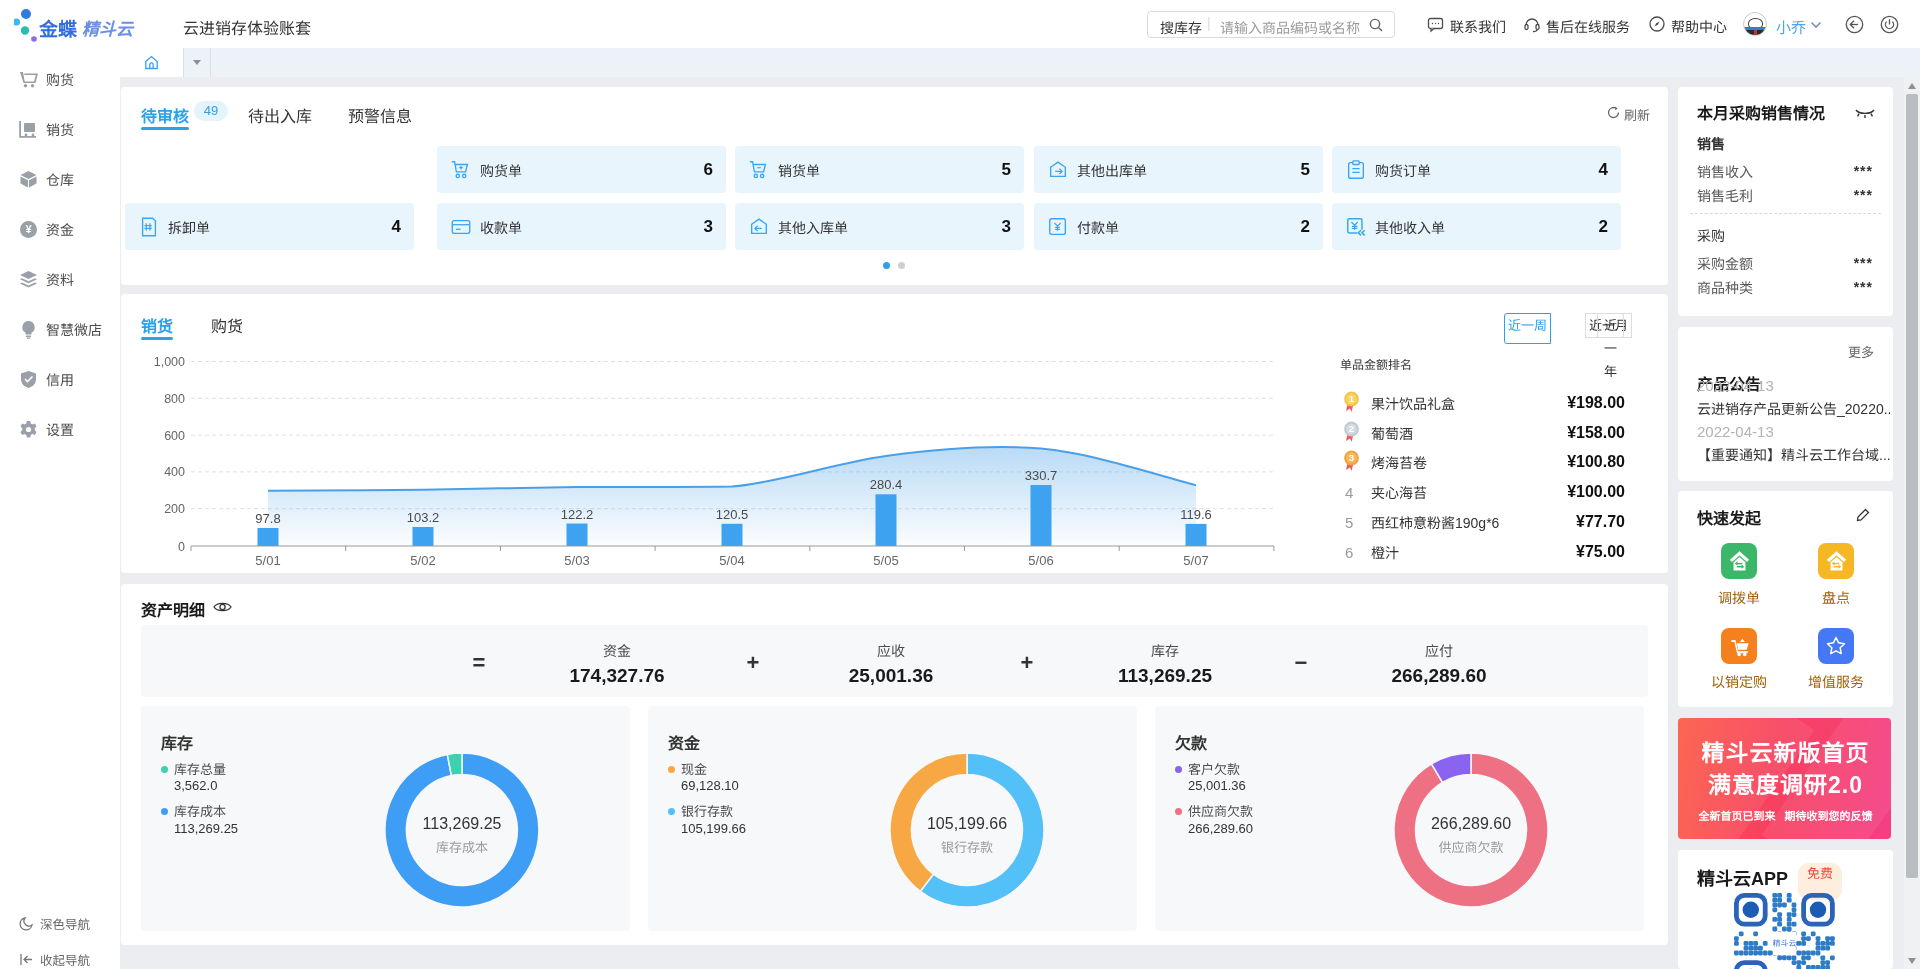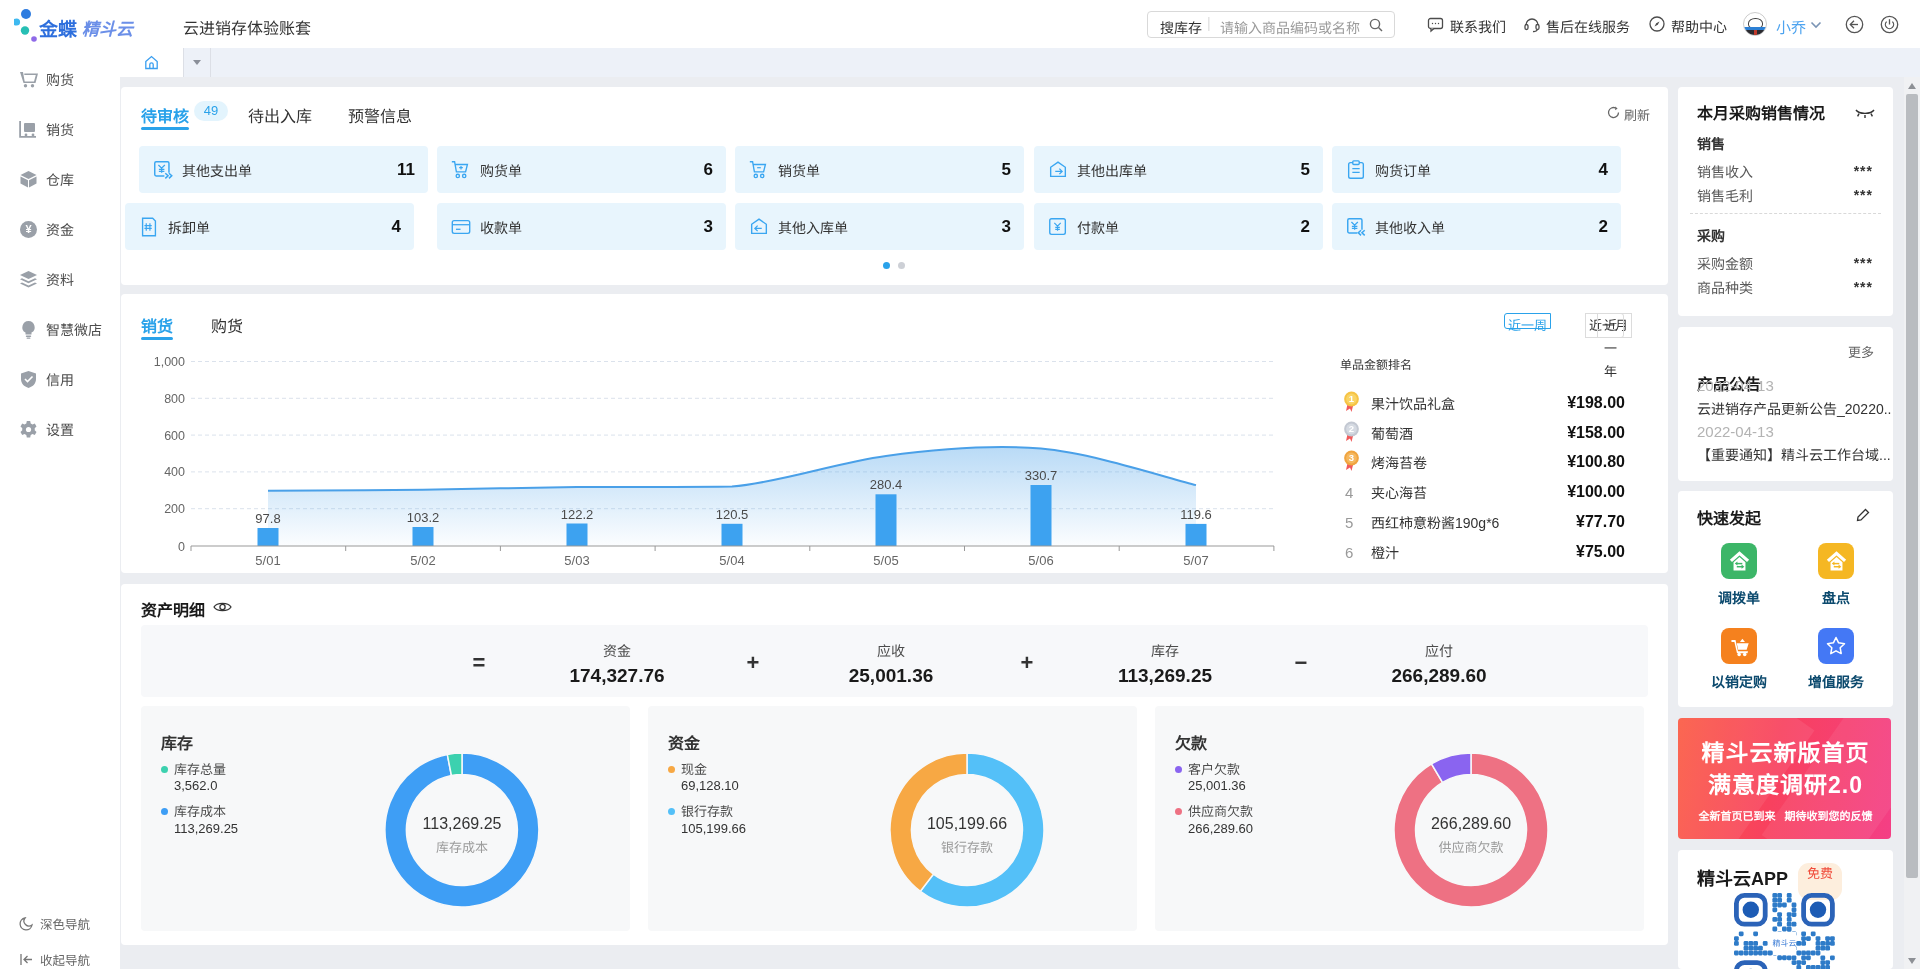--- a/index.html
+++ b/index.html
@@ -40,21 +40,21 @@
 .legv { position:absolute; font-size:13px; color:#333; }
 .dcenter { position:absolute; text-align:center; width:160px; }
 .dcenter .v { font-size:16px; color:#333; }
 .dcenter .l { font-size:13px; color:#9b9b9b; margin-top:4px; }
 
 .rp { position:absolute; left:1678px; width:215px; background:#fff; border-radius:4px; }
 .rp h2 { position:absolute; left:19px; font-size:16px; color:#1a1a1a; }
 .rrow { position:absolute; left:19px; right:20px; height:16px; font-size:14px; color:#595959; }
 .rrow .stars { position:absolute; right:0; top:2px; font-size:14px; font-weight:bold; color:#333; letter-spacing:1px; }
 .qicon { position:absolute; width:36px; height:36px; border-radius:8px; display:flex; align-items:center; justify-content:center; }
-.qlabel { position:absolute; width:96px; text-align:center; font-size:14px; color:#0c4a6e;font-weight:bold; }
+.qlabel { position:absolute; width:96px; text-align:center; font-size:14px; color:#a16207; }
 </style>
 </head>
 <body>
 
 <div id="header">
 
   <svg class="abs" style="left:14px;top:5px;" width="38" height="40" viewBox="0 0 38 40">
     <circle cx="12" cy="9" r="5" fill="#2e7ce0"></circle>
     <circle cx="2.5" cy="17" r="3.6" fill="#3eb9f0"></circle>
     <circle cx="11" cy="25.5" r="4.2" fill="#27bfb4"></circle>
@@ -212,30 +212,20 @@
   <span class="abs" style="left:73px;top:14px;width:34px;height:20px;background:#e3f4fd;border-radius:10px;color:#2aa2ea;font-size:13px;text-align:center;line-height:20px;">49</span>
   <span class="abs" style="left:127px;top:16px;font-size:16px;color:#333;">待出入库</span>
   <span class="abs" style="left:227px;top:16px;font-size:16px;color:#333;">预警信息</span>
   <div class="abs" style="left:20px;top:40px;width:48px;height:3px;background:#2aa2ea;border-radius:2px;"></div>
   <svg class="abs" style="left:1486px;top:19px;" width="13" height="13" viewBox="0 0 13 13" fill="none" stroke="#666" stroke-width="1.3">
       <path d="M11.5 6.5 A5 5 0 1 1 8.6 2"></path>
       <path d="M8.2 0.5 L10.6 2.4 L8.2 4.2" fill="#666" stroke="none"></path>
     </svg>
   <span class="abs" style="left:1503px;top:18px;font-size:13px;color:#666;">刷新</span>
 
-  <div class="bcard" style="left:18px;top:59px;">
-    <svg width="22" height="22" viewBox="0 0 24 24" fill="none" stroke="#3aa6f1" stroke-width="1.6">
-        <rect x="3" y="3" width="15.5" height="15.5" rx="1.5"></rect>
-        <path d="M7 6.5 L10.5 10 L14 6.5 M10.5 10 V15 M7.5 11.2 h6 M7.5 13.6 h6" stroke-width="1.4"></path>
-        <rect x="13.5" y="15" width="10" height="9" fill="#e8f5fd" stroke="none"></rect>
-        <path d="M14.5 15.5 l3 2.8 l-3 2.8 M18.5 15.5 l3 2.8 l-3 2.8" stroke-width="1.7"></path>
-      </svg>
-    <span class="nm">其他支出单</span>
-      <span class="num">11</span>
-  </div>
   <div class="bcard" style="left:316px;top:59px;">
     <svg width="22" height="22" viewBox="0 0 24 24" fill="none" stroke="#3aa6f1" stroke-width="1.5">
         <path d="M2 3 h3 l2 11 h10 l2 -8 h-13"></path>
         <circle cx="8.5" cy="18.5" r="1.8"></circle>
         <circle cx="15.5" cy="18.5" r="1.8"></circle>
         <path d="M12 7.5 v4 M10 9.5 h4" stroke-width="1.3"></path>
       </svg>
     <span class="nm">购货单</span>
       <span class="num">6</span>
   </div>
@@ -310,21 +300,21 @@
     <span class="nm">其他收入单</span>
       <span class="num">2</span>
   </div>
   <div class="abs" style="left:762px;top:175px;width:7px;height:7px;border-radius:50%;background:#2aa2ea;"></div>
   <div class="abs" style="left:777px;top:175px;width:7px;height:7px;border-radius:50%;background:#cdd0d6;"></div>
 </div>
 <div id="panel2" class="panel" style="left:121px; top:294px; width:1547px; height:279px;">
   <span class="abs" style="left:20px;top:19px;font-size:16px;font-weight:bold;color:#2aa2ea;">销货</span>
   <span class="abs" style="left:90px;top:19px;font-size:16px;color:#333;">购货</span>
   <div class="abs" style="left:20px;top:43px;width:32px;height:3px;background:#2aa2ea;border-radius:2px;"></div>
-  <div class="abs" style="left:1383px;top:19px;width:47px;height:16px;border:1px solid #2aa2ea;border-radius:3px 0 0 3px;color:#2aa2ea;font-size:13px;text-align:center;line-height:23px;z-index:2;">近一周</div>
+  <div class="abs" style="left:1383px;top:19px;width:47px;height:31px;border:1px solid #2aa2ea;border-radius:3px 0 0 3px;color:#2aa2ea;font-size:13px;text-align:center;line-height:23px;z-index:2;">近一周</div>
   <div class="abs" style="left:1464px;top:19px;width:47px;height:25px;border:1px solid #dcdcdc;color:#333;font-size:13px;text-align:center;line-height:23px;">近一月</div>
   <div class="abs" style="left:1476px;top:19px;width:27px;height:25px;border:1px solid #dcdcdc;border-radius:0 3px 3px 0;color:#333;font-size:13px;text-align:center;line-height:23px;">近一年</div>
   <svg class="abs" style="left:0;top:0;" width="1547" height="279" viewBox="0 0 1547 279">
     <defs>
       <linearGradient id="areaG" x1="0" y1="0" x2="0" y2="1">
         <stop offset="0%" stop-color="#58a8ea" stop-opacity="0.42"></stop>
         <stop offset="100%" stop-color="#58a8ea" stop-opacity="0.02"></stop>
       </linearGradient>
     </defs>
     <g stroke="#dbe2ec" stroke-width="1" stroke-dasharray="4 3">
@@ -518,21 +508,21 @@
   <svg class="abs" style="right:18px;top:22px;" width="20" height="12" viewBox="0 0 20 12" fill="none" stroke="#333" stroke-width="1.4">
     <path d="M1 1 C4 5.5 16 5.5 19 1"></path>
     <line x1="4" y1="4.6" x2="2.6" y2="7.4"></line>
       <line x1="10" y1="5.9" x2="10" y2="9"></line>
       <line x1="16" y1="4.6" x2="17.4" y2="7.4"></line>
   </svg>
   <div class="abs" style="left:19px;top:46px;font-size:14px;font-weight:bold;color:#333;">销售</div>
   <div class="rrow" style="top:74px;">销售收入<span class="stars">***</span></div>
   <div class="rrow" style="top:98px;">销售毛利<span class="stars">***</span></div>
   <div class="abs" style="left:12px;right:12px;top:126px;border-top:1px dashed #d9d9d9;"></div>
-  <div class="abs" style="left:19px;top:138px;font-size:14px;font-weight:bold;color:#333;">采购</div>
+  <div class="abs" style="left:19px;top:138px;font-size:14px;font-weight:normal;color:#333;">采购</div>
   <div class="rrow" style="top:166px;">采购金额<span class="stars">***</span></div>
   <div class="rrow" style="top:190px;">商品种类<span class="stars">***</span></div>
 </div>
 <div id="rpB" class="rp" style="top:327px; height:154px;">
   <h2 style="top:16px;margin-top:28px;">产品公告</h2>
   <span class="abs" style="right:19px;top:15px;font-size:13px;color:#666;">更多</span>
   <div class="abs" style="left:19px;top:50px;font-size:15px;color:#b3b3b3;">2022-04-13</div>
   <div class="abs" style="left:19px;top:71px;font-size:14px;color:#333;width:194px;white-space:nowrap;overflow:hidden;">云进销存产品更新公告_20220...</div>
   <div class="abs" style="left:19px;top:96px;font-size:15px;color:#b3b3b3;">2022-04-13</div>
   <div class="abs" style="left:19px;top:117px;font-size:14px;color:#333;width:194px;white-space:nowrap;overflow:hidden;">【重要通知】精斗云工作台域...</div>

